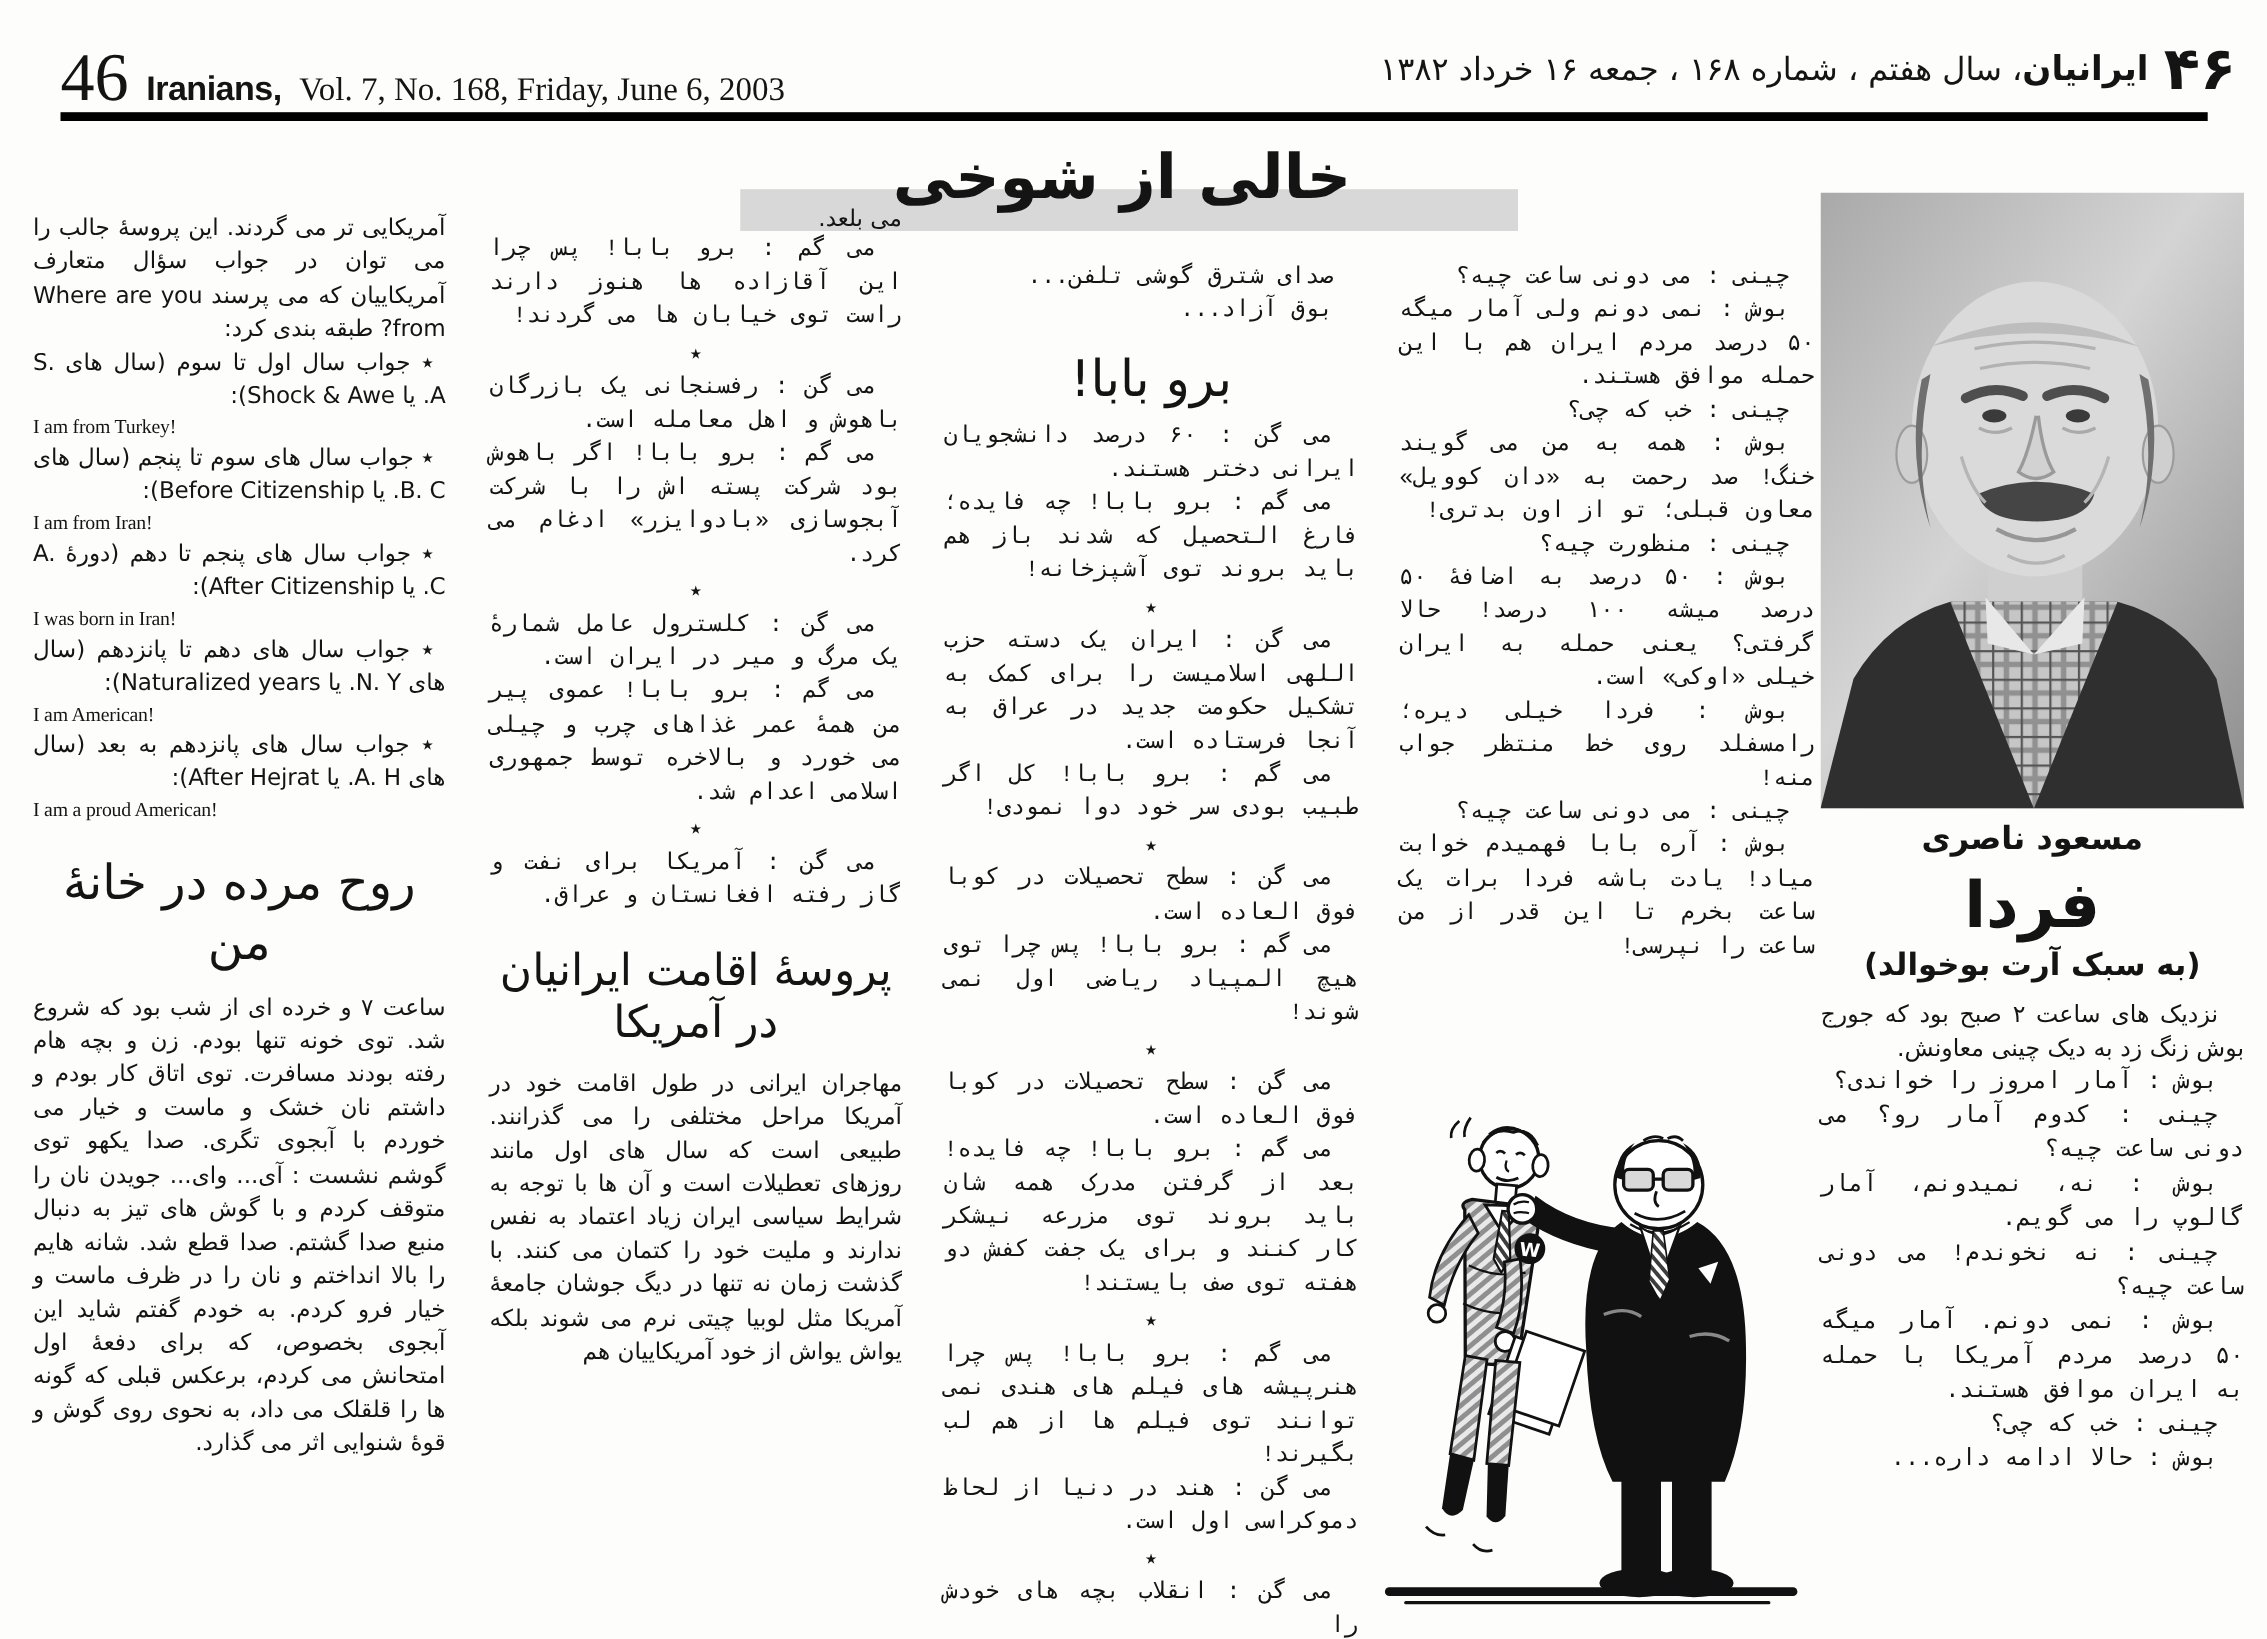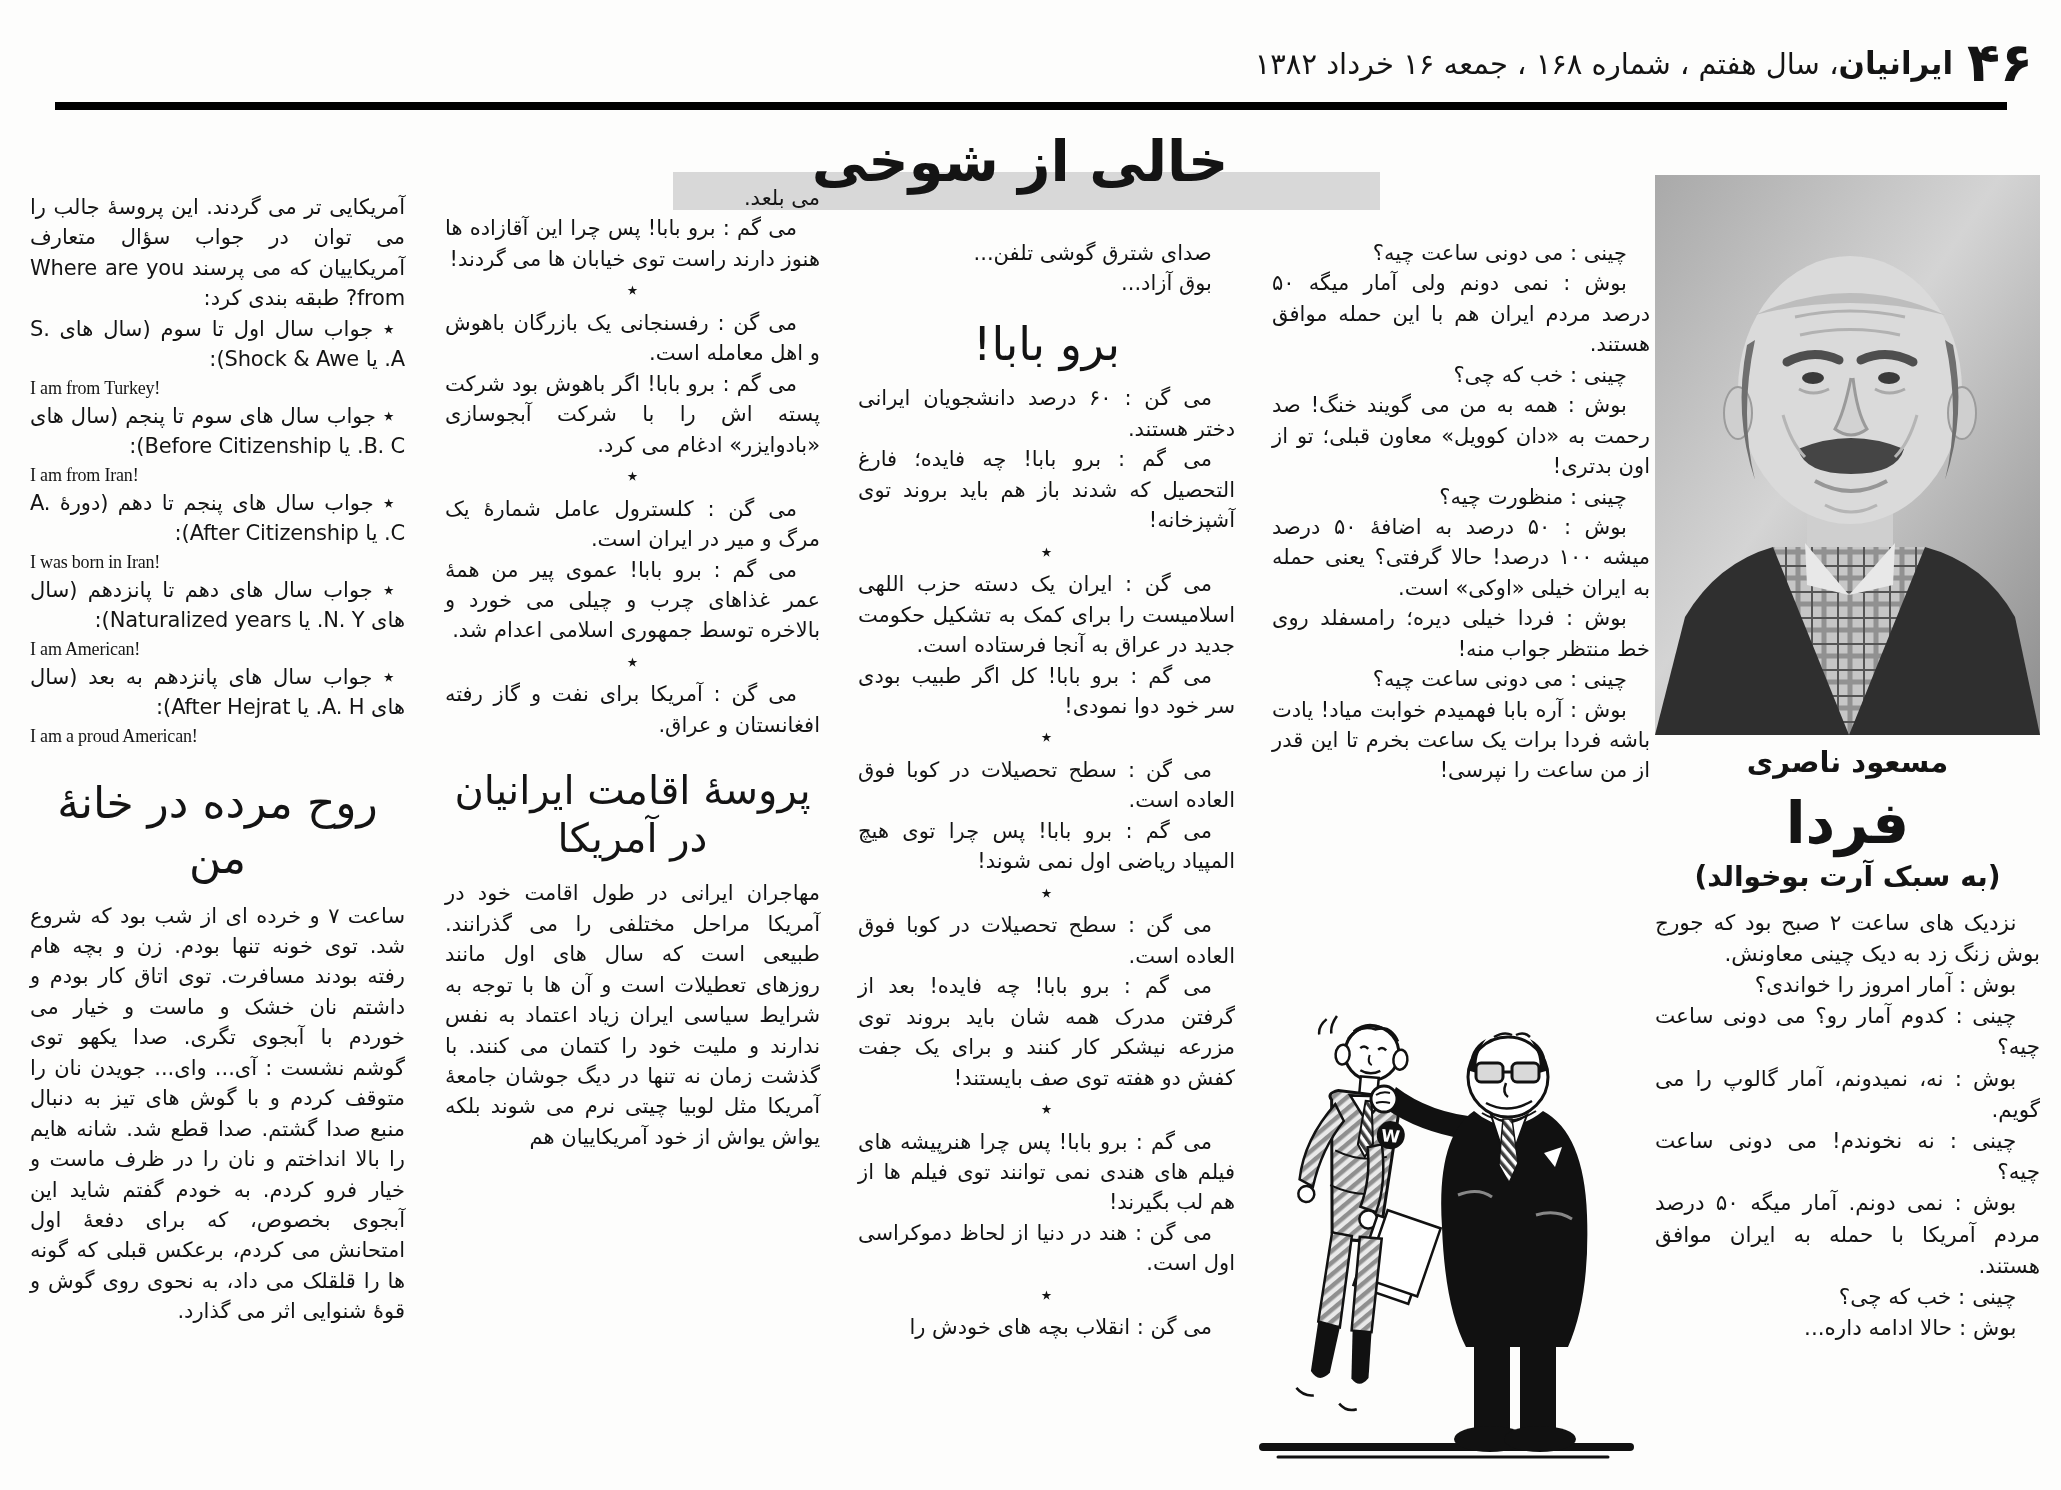--- a/index.html
+++ b/index.html
@@ -18,21 +18,21 @@
   .hdr-fa-line { font-size:29px; }
   .hdr-fa-line b { font-size:31px; }
   .hdr-rule { position:absolute; left:55px; width:1952px; top:102px; height:8px; background:#000; }
   
   .headline-bar { position:absolute; left:673px; top:172px; width:707px; height:38px; background:#d8d8d8; }
   .main-headline { position:absolute; left:660px; top:128px; width:720px; text-align:center;
     font-weight:bold; font-size:56px; line-height:1.2; direction:rtl; }
   
   .col { position:absolute; direction:rtl; text-align:justify; font-size:21px; line-height:1.45; letter-spacing:-0.2px; }
   .col p { margin:0; }
-  .col p.k-dlg  { text-indent:1.1em; }
+  .col p.k-dlg  { text-indent:1.1em;font-family:Liberation Mono, monospace; }
   .col p.k-cont { text-indent:0; }
   .col p.k-item { text-indent:0.5em; }
   .col p.k-sep  { text-align:center; text-indent:0; line-height:1.6; }
   .col p.k-en   { direction:ltr; text-align:left; font-family:"Liberation Serif",serif; font-size:18px; text-indent:0; }
   .col-headline { font-weight:normal; text-align:center; direction:rtl; }
   .hl-lg  { font-size:44px; line-height:1.25; margin:26px 0 16px; }
   .hl-md  { font-size:40px; line-height:1.2;  margin:26px 0 16px; }
   .hl-baba{ font-size:46px; line-height:1.1;  margin:20px 0 14px; }
   .body-par { margin-top:2px; }
   
@@ -47,20 +47,25 @@
   .amar-body p.k-cont { text-indent:1.1em; }
   
   .cartoon-wrap { position:absolute; left:1248px; top:1005px; width:400px; height:470px; }
   svg { display:block; }
 </style>
 </head>
 <body>
 
 <div id="page">
 
+  <div class="hdr-left">
+    <span class="hdr-pageno">46</span>
+    <span class="hdr-mast">Iranians,</span>
+    <span class="hdr-issue">Vol. 7, No. 168, Friday, June 6, 2003</span>
+  </div>
   <div class="hdr-right">
     <span class="hdr-pageno-fa">۴۶</span>
     <span class="hdr-fa-line"><b>ایرانیان</b><span>، سال هفتم ، شماره ۱۶۸ ، جمعه ۱۶ خرداد ۱۳۸۲</span></span>
   </div>
   <div class="hdr-rule"></div>
 
   <div class="headline-bar"></div>
   <div class="main-headline">خالی از شوخی</div>
 
   <div class="col" style="left:30px; top:192px; width:375px;">

